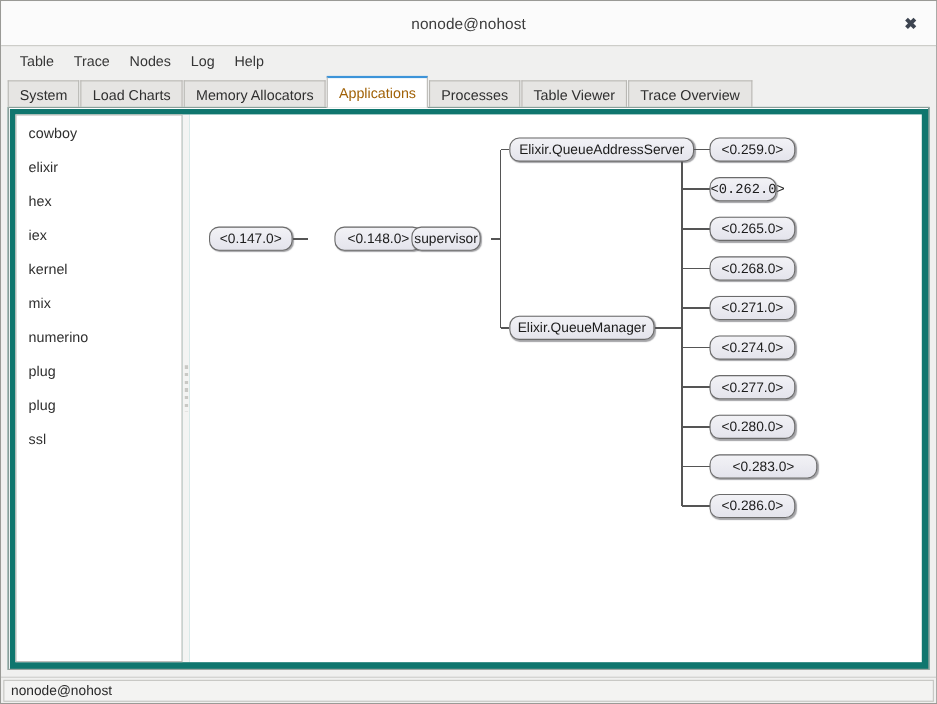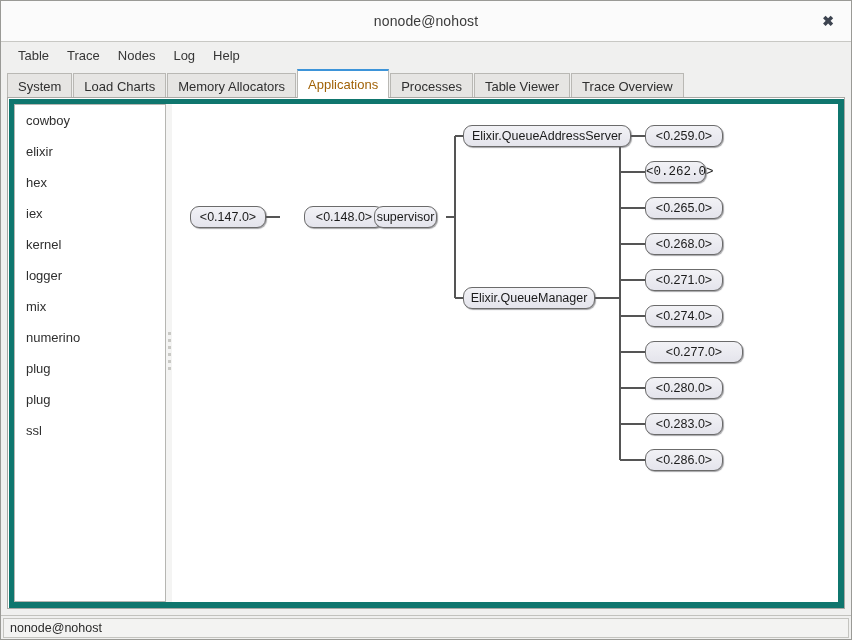--- a/index.html
+++ b/index.html
@@ -274,21 +274,20 @@
 
   <div class="content">
     <div class="panel">
 
       <div class="applist" id="applist">
           <div class="applist-item">cowboy</div>
           <div class="applist-item">elixir</div>
           <div class="applist-item">hex</div>
           <div class="applist-item">iex</div>
           <div class="applist-item">kernel</div>
-          <div class="applist-item">logger</div>
           <div class="applist-item">mix</div>
           <div class="applist-item">numerino</div>
           <div class="applist-item">plug</div>
           <div class="applist-item">plug</div>
           <div class="applist-item">ssl</div>
         </div>
 
       <div class="splitter">
         <div class="splitter-grip"></div>
       </div>
@@ -318,23 +317,23 @@
           <div class="node" style="left: 108px; top: 113px; width: 80px; margin-left: 24px;">&lt;0.148.0&gt;</div>
           <div class="node" style="left: 202px; top: 113px; width: 63px;">supervisor</div>
           <div class="node" style="left: 291px; top: 32px; width: 168px;">Elixir.QueueAddressServer</div>
           <div class="node" style="left: 291px; top: 194px; width: 132px;">Elixir.QueueManager</div>
           <div class="node" style="left: 473px; top: 32px; width: 78px;">&lt;0.259.0&gt;</div>
           <div class="node" style="left: 473px; top: 68px; width: 61px; font-family: Liberation Mono, monospace;">&lt;0.262.0&gt;</div>
           <div class="node" style="left: 473px; top: 104px; width: 78px;">&lt;0.265.0&gt;</div>
           <div class="node" style="left: 473px; top: 140px; width: 78px;">&lt;0.268.0&gt;</div>
           <div class="node" style="left: 473px; top: 176px; width: 78px;">&lt;0.271.0&gt;</div>
           <div class="node" style="left: 473px; top: 212px; width: 78px;">&lt;0.274.0&gt;</div>
-          <div class="node" style="left: 473px; top: 248px; width: 98px;">&lt;0.277.0&gt;</div>
+          <div class="node" style="left: 473px; top: 248px; width: 78px;">&lt;0.277.0&gt;</div>
           <div class="node" style="left: 473px; top: 284px; width: 78px;">&lt;0.280.0&gt;</div>
-          <div class="node" style="left: 473px; top: 320px; width: 78px;">&lt;0.283.0&gt;</div>
+          <div class="node" style="left: 473px; top: 320px; width: 98px;">&lt;0.283.0&gt;</div>
           <div class="node" style="left: 473px; top: 356px; width: 78px;">&lt;0.286.0&gt;</div>
         </div>
 
     </div>
   </div>
 
   <div class="statusbar">
     <div class="statusbar-field">nonode@nohost</div>
   </div>
 

